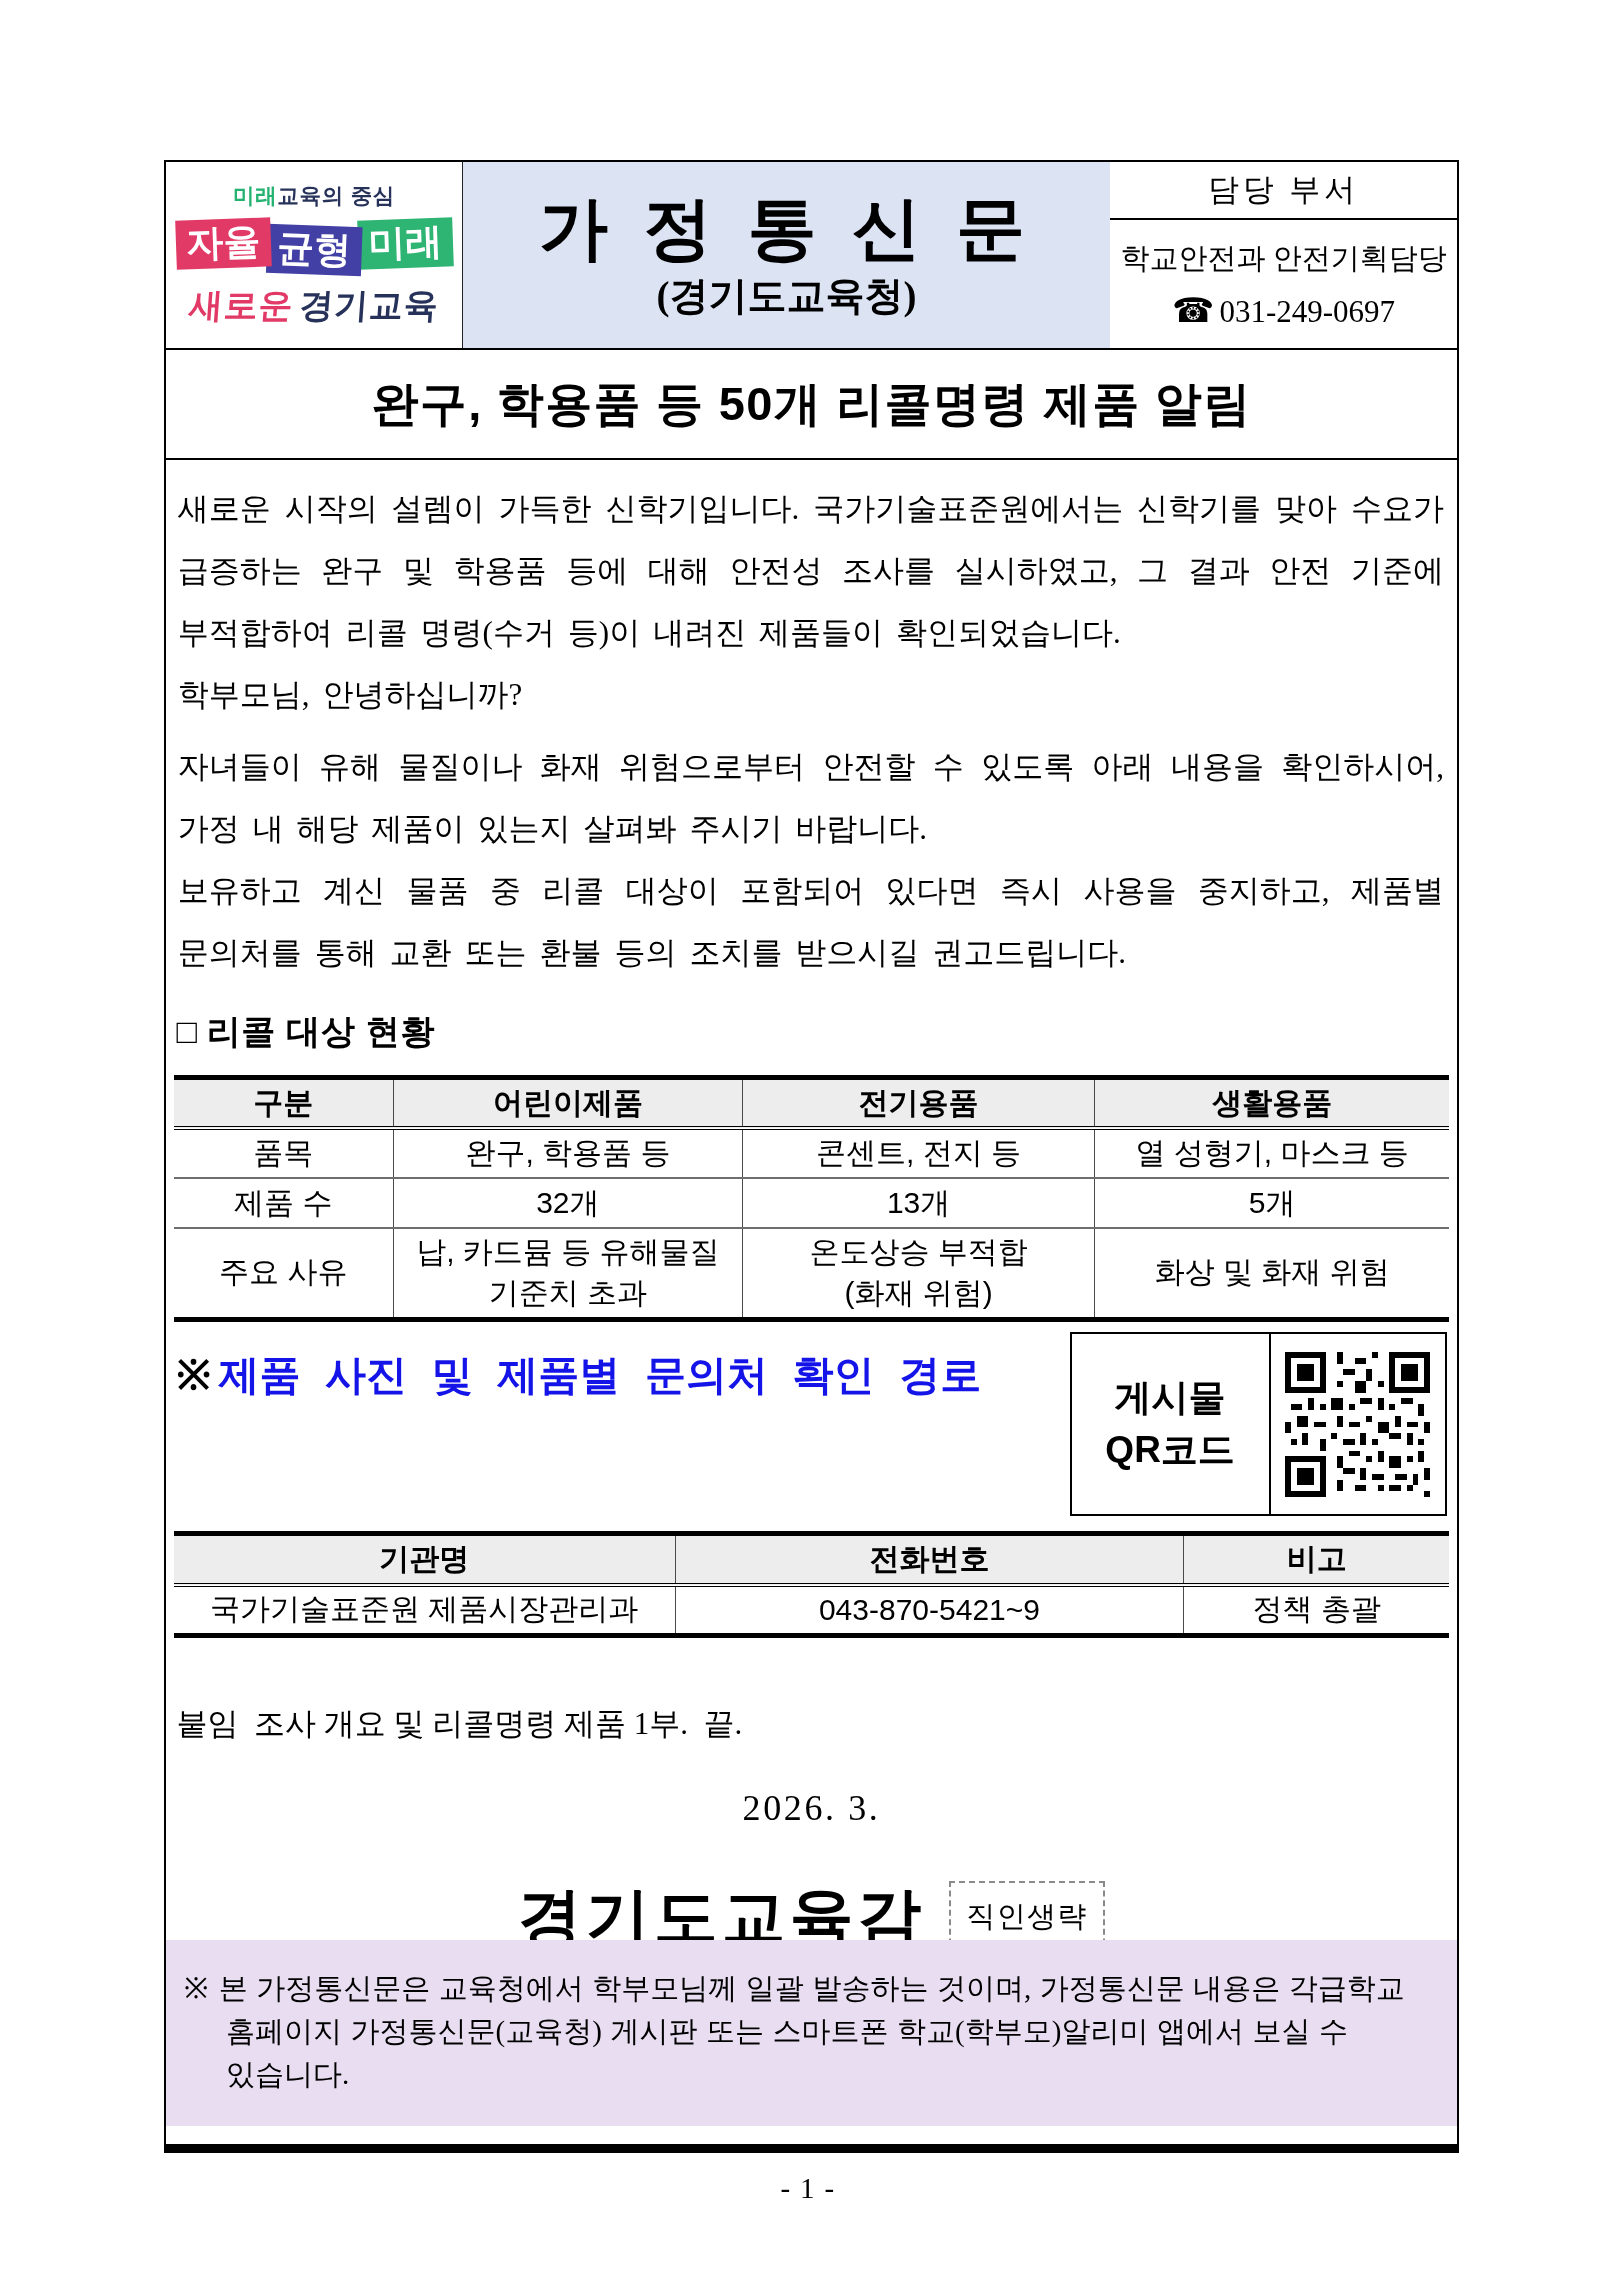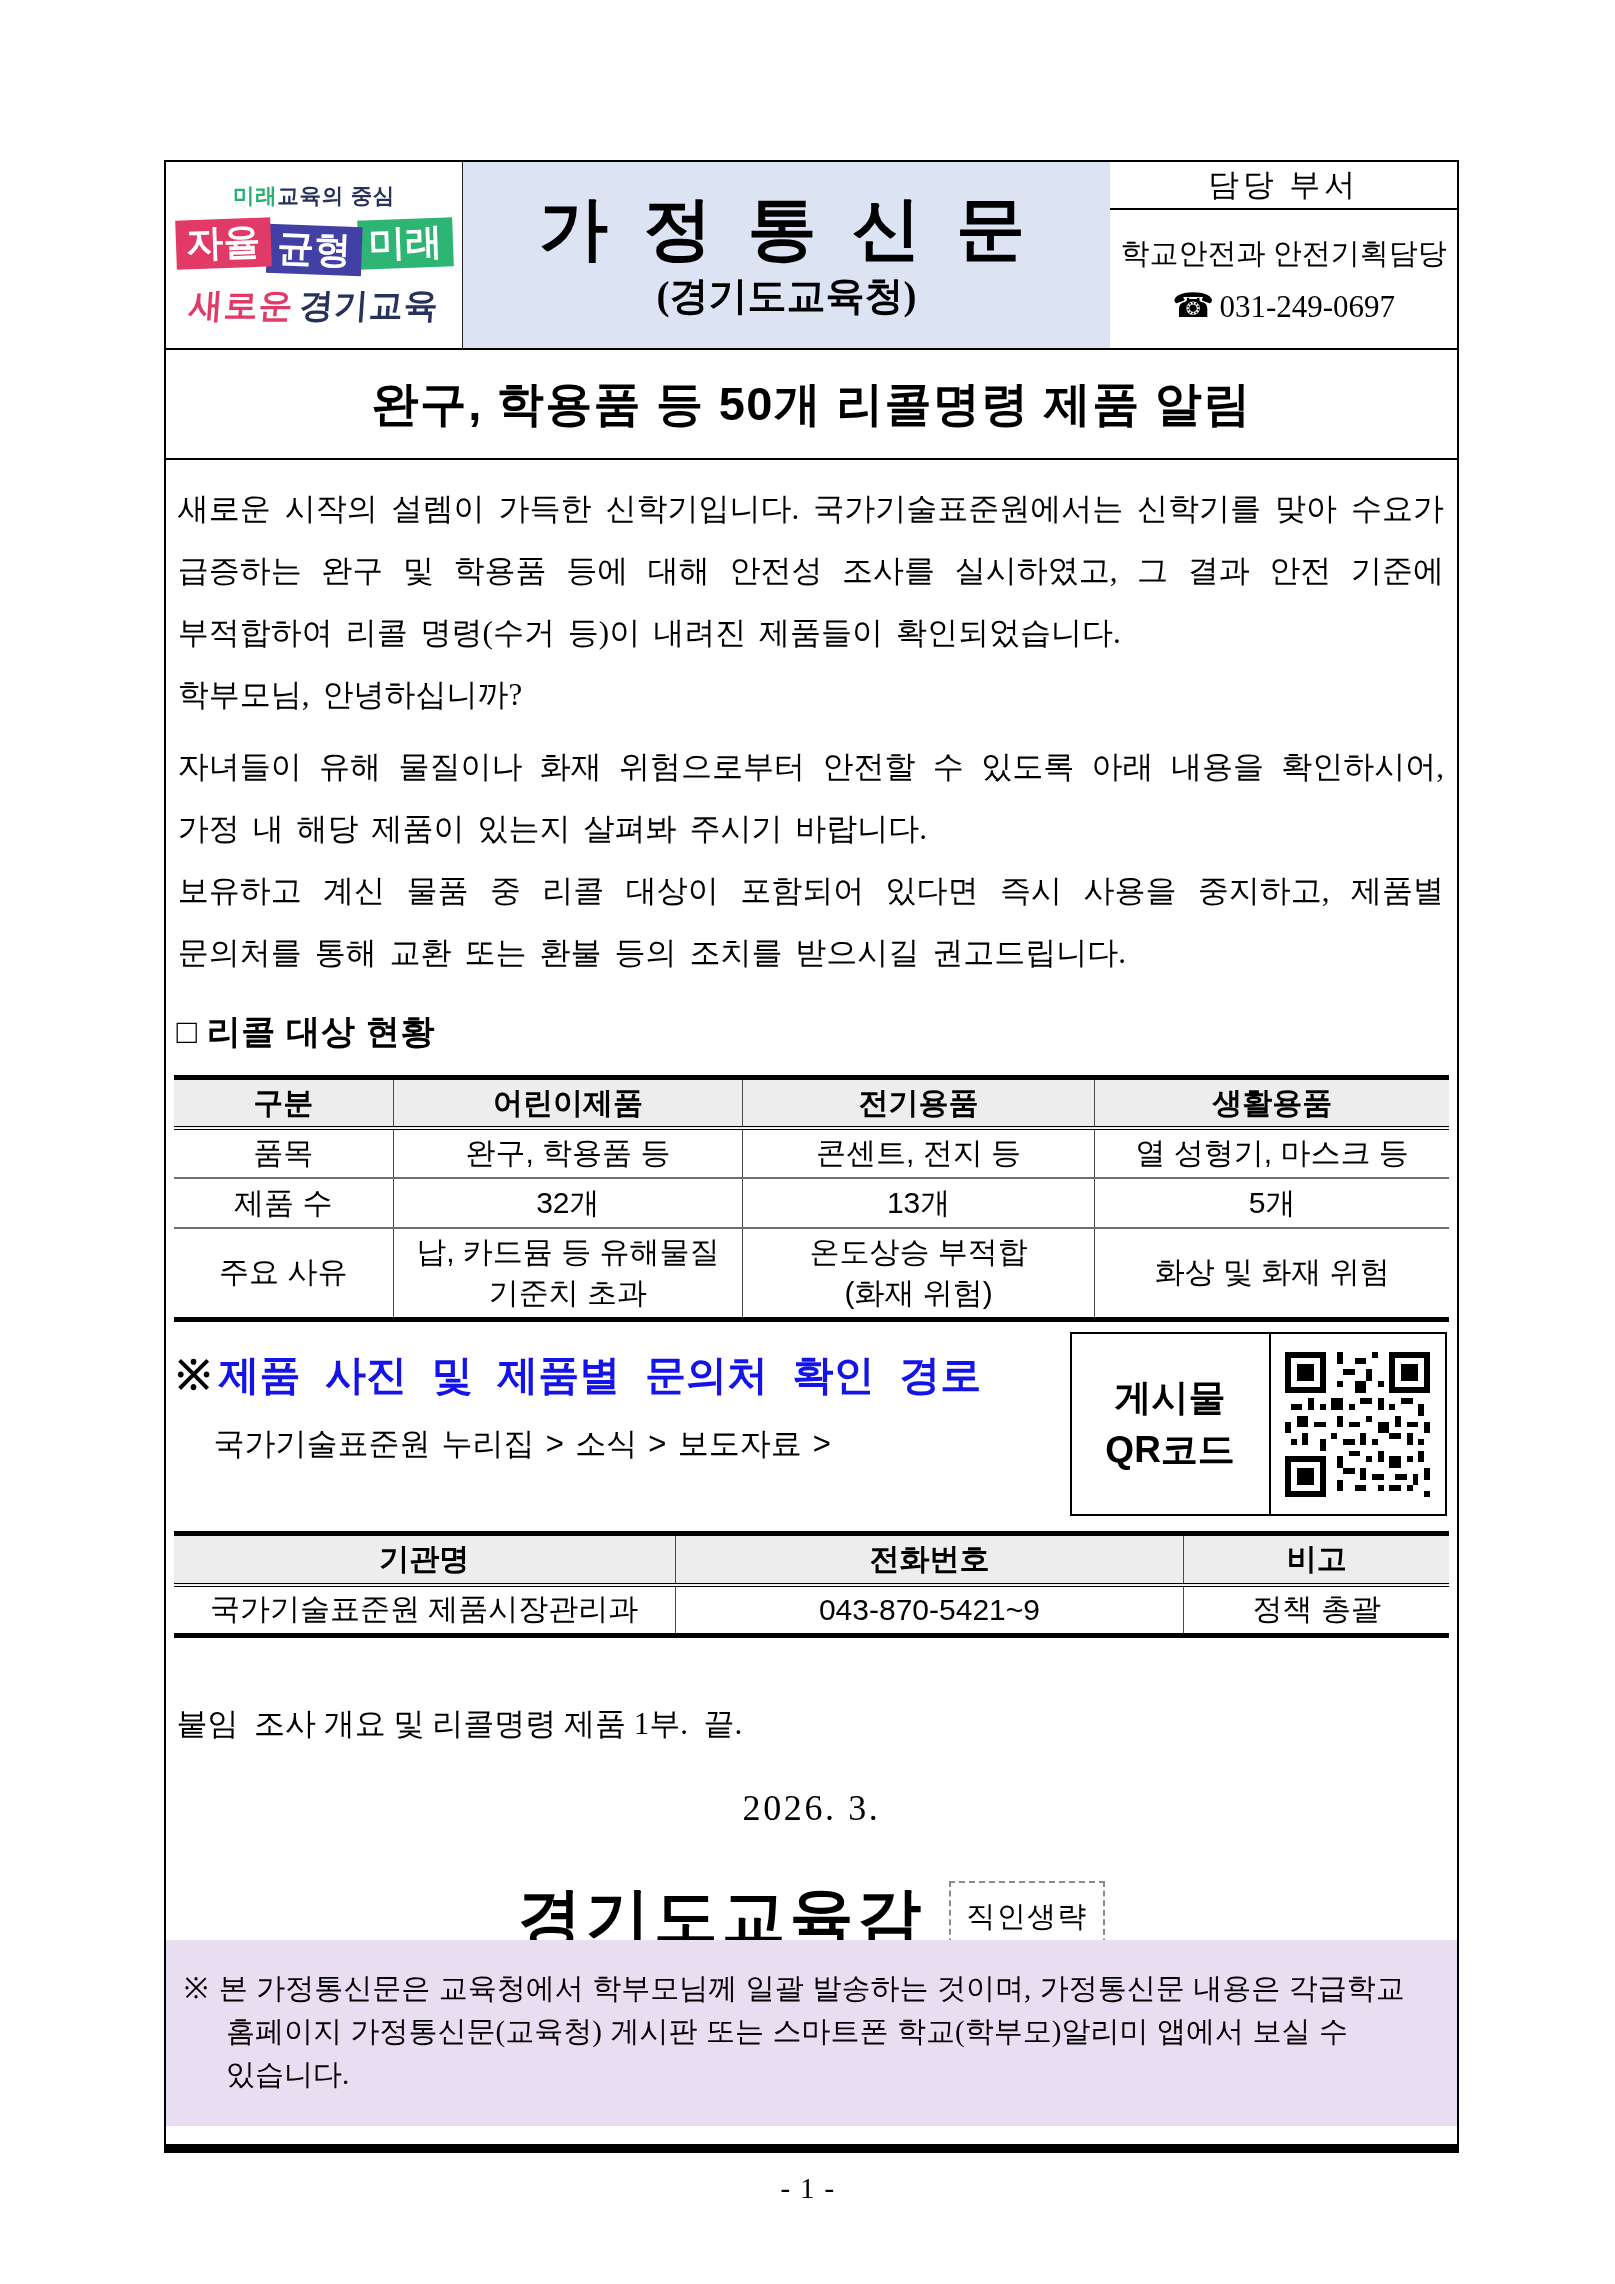--- a/index.html
+++ b/index.html
@@ -28,21 +28,21 @@
     font-weight:bold; font-size:34px; transform:skewX(-4deg); letter-spacing:0.7px; }
   .logo-bottom .new { color:#E23A67; margin-right:6.5px; }
   .logo-bottom .gge { color:#27325A; }
 
   .title-cell { flex:1; background:#DCE3F3; display:flex; flex-direction:column;
     align-items:center; justify-content:center; }
   .doc-type { font-size:69px; font-weight:bold; letter-spacing:9px; line-height:1; }
   .doc-type-sub { font-size:39px; font-weight:bold; margin-top:11.7px; line-height:1; }
 
   .dept-cell { width:347px; display:flex; flex-direction:column; background:#fff; }
-  .dept-top { height:48px; border-bottom:2px solid #000; display:flex;
+  .dept-top { height:58px; border-bottom:2px solid #000; display:flex;
     align-items:center; justify-content:center; font-size:31px; letter-spacing:3.9px; }
   .dept-bottom { flex:1; display:flex; flex-direction:column; align-items:center;
     justify-content:center; gap:11px; }
   .dept-name { font-size:29px; letter-spacing:0px; }
   .dept-phone { font-size:31px; }
   .dept-phone .ph-ic { font-size:34px; margin-right:5.2px; }
 
   
   .doc-title-row { height:110px; border-bottom:2px solid #000; display:flex;
     align-items:center; justify-content:center; }
@@ -185,21 +185,20 @@
 기준치 초과</td>
         <td class="multiline">온도상승 부적합
 (화재 위험)</td>
         <td>화상 및 화재 위험</td>
       </tr>
     </tbody>
   </table>
 
   <div class="qr-section">
     <div class="note-heading"><span class="marker">※</span><span class="blue">제품 사진 및 제품별 문의처 확인 경로</span></div>
-    <div class="note-line">국가기술표준원 누리집 &gt; 소식 &gt; 보도자료 &gt;</div>
     <div class="qr-box">
       <div class="qr-label">
         <span>게시물</span>
         <span>QR코드</span>
       </div>
       <div class="qr-img-cell">
         <svg class="qr-svg" viewBox="0 0 25 25" shape-rendering="crispEdges" xmlns="http://www.w3.org/2000/svg">
           <rect x="0" y="0" width="25" height="25" fill="#fff"></rect>
           <g fill="#000">
             <path d="M0 0h7v7h-7z M18 0h7v7h-7z M0 18h7v7h-7z"></path>

